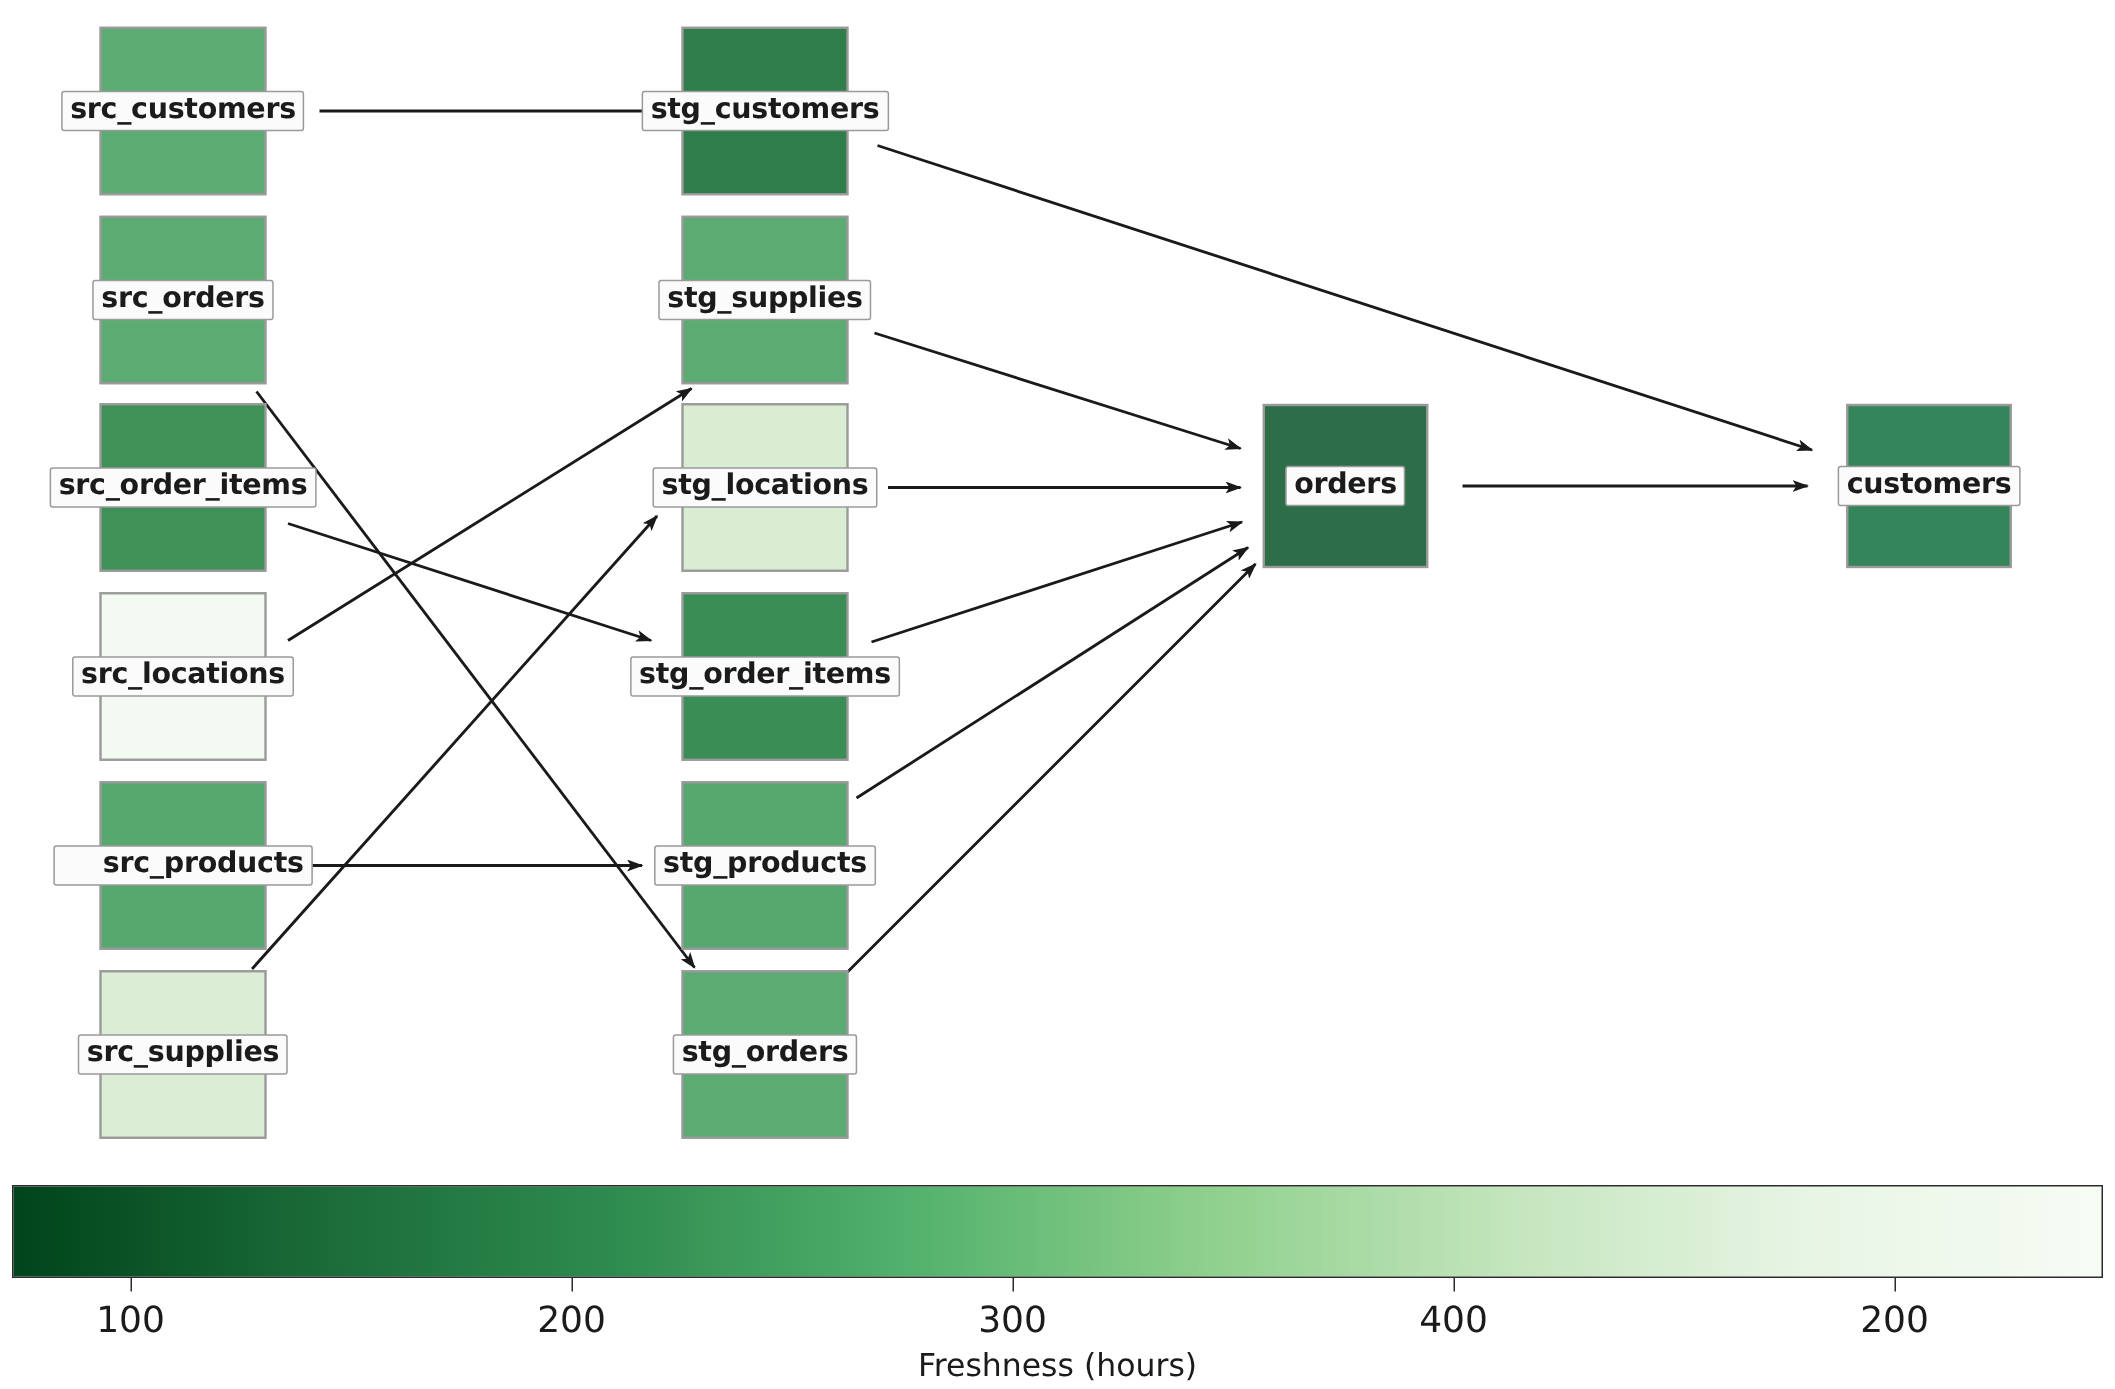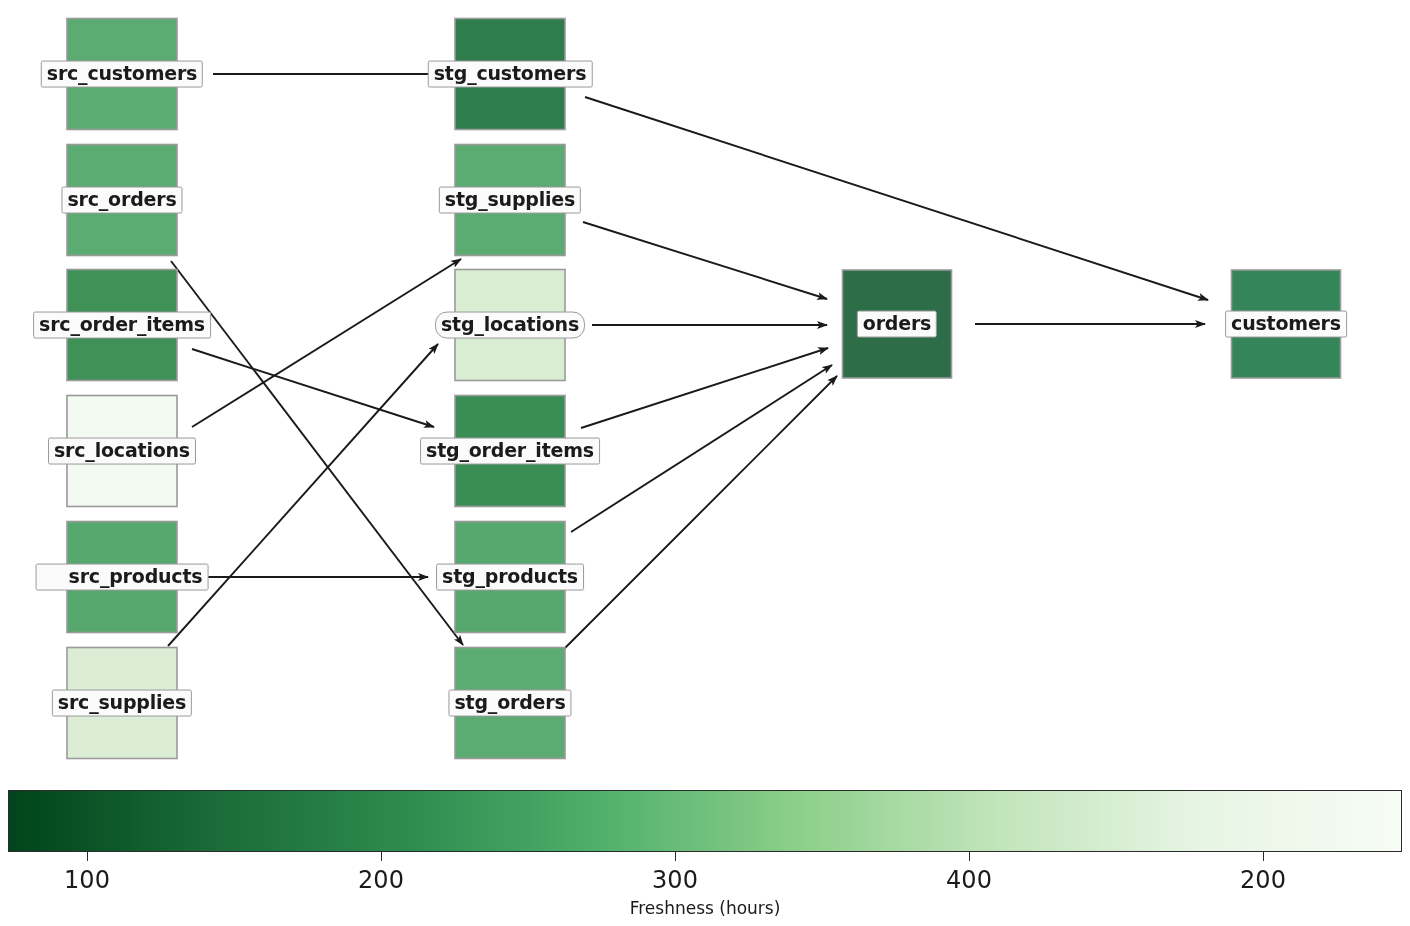--- a/index.html
+++ b/index.html
@@ -71,21 +71,21 @@
     transform: translateX(-50%);
     font-family: "DejaVu Sans", sans-serif;
     font-size: 24px;
     color: #1b1b1b;
     white-space: nowrap;
   }
   .cbar-axislabel {
     position: absolute;
     transform: translateX(-50%);
     font-family: "DejaVu Sans", sans-serif;
-    font-size: 17px;
+    font-size: 21px;
     color: #1b1b1b;
     white-space: nowrap;
   }
 </style>
 </head>
 <body>
 
 <div id="stage">
 
   <svg class="canvas" viewBox="0 0 1410 926">
@@ -129,21 +129,21 @@
 
   <div id="labels-layer">
       <div class="node-label" style="left: 122px; top: 74px;">src_customers</div>
       <div class="node-label" style="left: 122px; top: 200px;">src_orders</div>
       <div class="node-label" style="left: 122px; top: 325px;">src_order_items</div>
       <div class="node-label" style="left: 122px; top: 451px;">src_locations</div>
       <div class="node-label" style="left: 122px; top: 577px; padding-left: 32px;">src_products</div>
       <div class="node-label" style="left: 122px; top: 703px;">src_supplies</div>
       <div class="node-label" style="left: 510px; top: 74px;">stg_customers</div>
       <div class="node-label" style="left: 510px; top: 200px;">stg_supplies</div>
-      <div class="node-label" style="left: 510px; top: 325px; border-radius: 12px;">stg_locations</div>
+      <div class="node-label" style="left: 510px; top: 325px;">stg_locations</div>
       <div class="node-label" style="left: 510px; top: 451px;">stg_order_items</div>
       <div class="node-label" style="left: 510px; top: 577px;">stg_products</div>
       <div class="node-label" style="left: 510px; top: 703px;">stg_orders</div>
       <div class="node-label" style="left: 897px; top: 324px;">orders</div>
       <div class="node-label" style="left: 1286px; top: 324px;">customers</div>
     </div>
 
   <div class="cbar-wrap" id="colorbar" style="left: 8px; top: 790px; width: 1394px; height: 62px;">
     <div class="cbar-gradient" id="cbar-gradient" style="width: 1394px; height: 62px; background: linear-gradient(to right, rgb(0, 68, 27), rgb(26, 106, 55), rgb(46, 139, 79), rgb(82, 177, 108), rgb(142, 208, 140), rgb(195, 229, 188), rgb(231, 245, 228), rgb(247, 252, 245));"></div>
     <div id="cbar-ticks">

